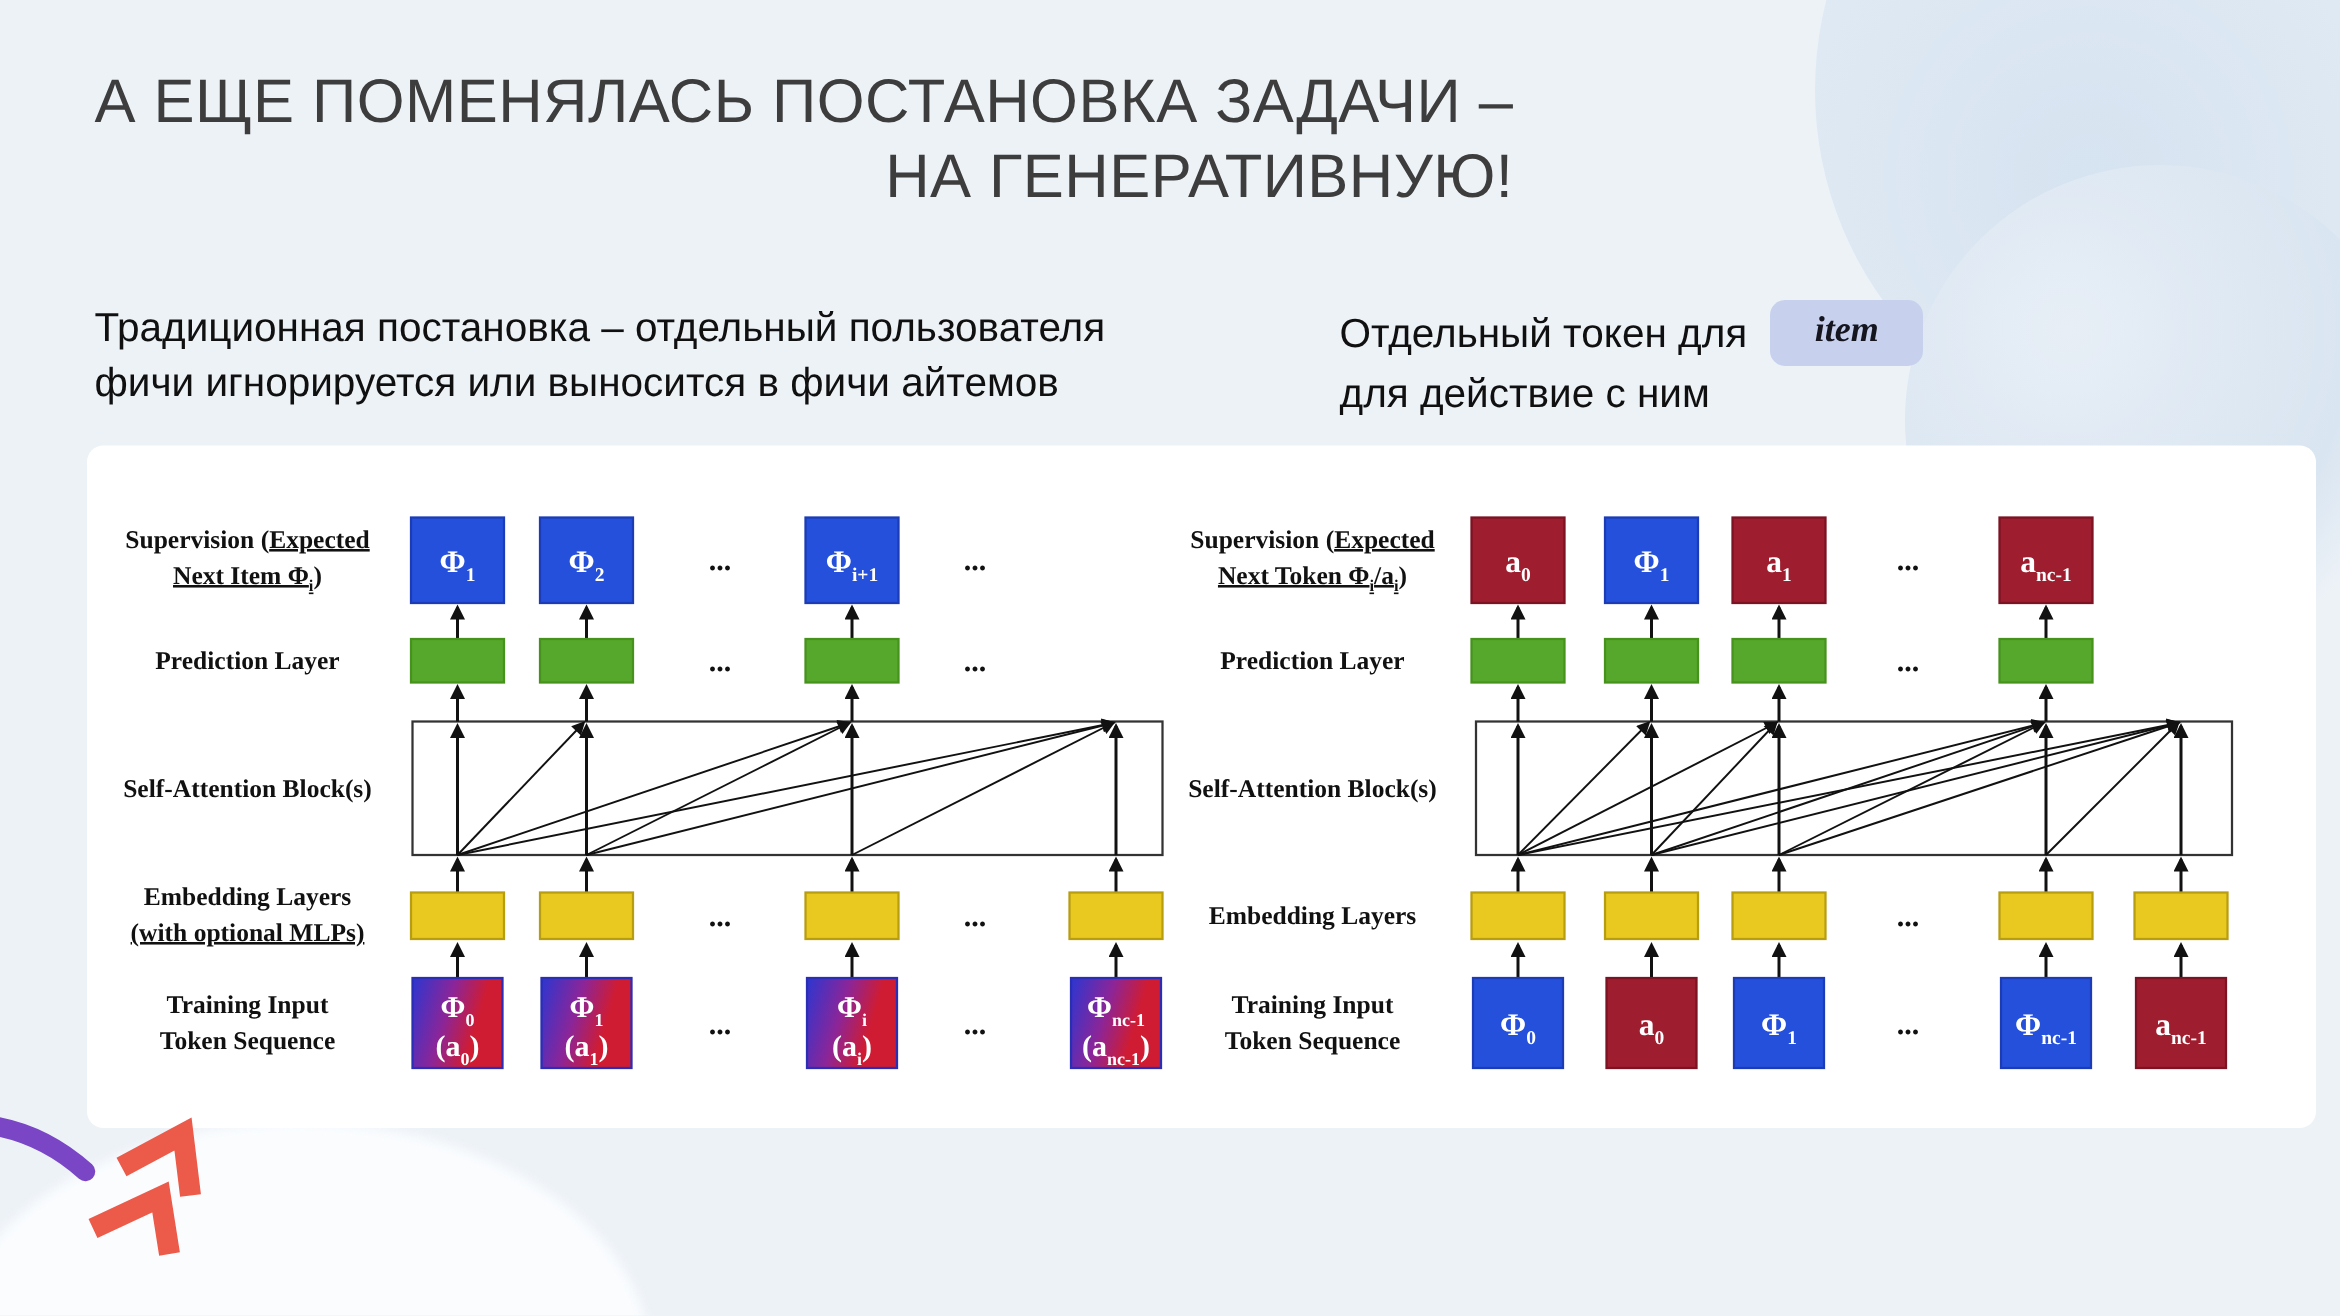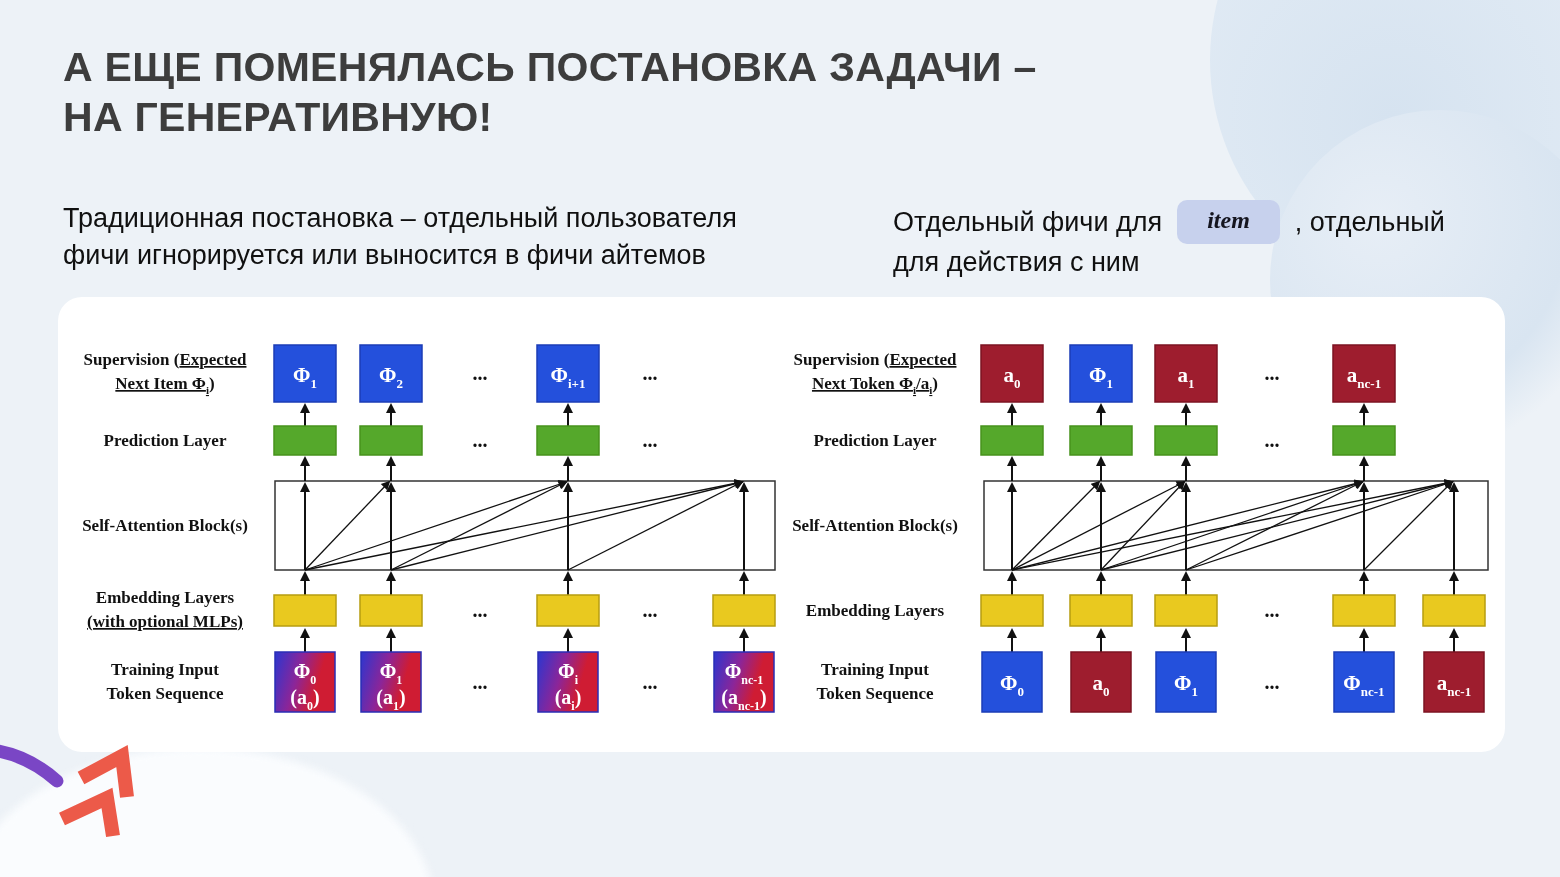--- a/index.html
+++ b/index.html
@@ -10,35 +10,35 @@
   }
   .blob{position:absolute;border-radius:50%;pointer-events:none;}
   .blob-tr1{right:-130px;top:-180px;width:480px;height:480px;
     background:radial-gradient(circle at 38% 62%, #d6e3f0 0%, #e0eaf4 55%, rgba(237,242,247,0) 74%);}
   .blob-tr2{right:-50px;top:110px;width:340px;height:340px;
     background:radial-gradient(circle at 32% 32%, #e7eef6 0%, #d9e5f1 58%, rgba(237,242,247,0) 76%);}
   .blob-bl{left:-36px;top:748px;width:470px;height:320px;background:#fafcfe;filter:blur(4px);}
   .title{
     position:absolute;left:63px;top:42px;
     font-size:41px;line-height:50px;letter-spacing:.3px;
-    color:var(--title-text,#3d3d3d);font-weight:700;
+    color:var(--title-text,#3d3d3d);font-weight:400;text-align:right;
   }
   .note{position:absolute;font-size:27px;line-height:37px;color:var(--body-text,#111);}
   .note-left{left:63px;top:200px;}
   .note-right{left:893px;top:200px;width:640px;}
   .note-right .line1{display:flex;align-items:center;}
   .item-badge{
     display:inline-block;background:var(--badge-bg,#c7d1ed);border-radius:10px;
     padding:2px 30px 5px 30px;margin:0 15px;
     font-family:"Liberation Serif", serif;font-style:italic;font-weight:bold;
     font-size:24px;color:var(--badge-text,#15151f);
   }
   .card{
     position:absolute;left:58px;top:297px;width:1447px;height:455px;
-    background:var(--card,#fff);border-radius:24px;
+    background:var(--card,#fff);border-radius:11px;padding-left:39px;
   }
   .card svg{position:absolute;left:0;top:0;}
   .decor-svg{position:absolute;left:0;top:726px;pointer-events:none;}
 </style>
 </head>
 <body>
 
 <div class="blob blob-tr1"></div>
 <div class="blob blob-tr2"></div>
 <div class="blob blob-bl"></div>
@@ -48,25 +48,24 @@
   <div>НА ГЕНЕРАТИВНУЮ!</div>
 </div>
 
 <div class="note note-left">
   <div>Традиционная постановка – отдельный пользователя</div>
   <div>фичи игнорируется или выносится в фичи айтемов</div>
 </div>
 
 <div class="note note-right">
   <div class="line1">
-    <span>Отдельный фичи для</span>
+    <span>Отдельный токен для</span>
     <span class="item-badge">item</span>
-    <span>, отдельный</span>
   </div>
-  <div>для действия с ним</div>
+  <div>для действие с ним</div>
 </div>
 
 <div class="card">
   <svg id="diagram-svg" width="1447" height="455" viewBox="0 0 1447 455">
       <defs>
         <marker id="ah" viewBox="0 0 10 10" markerUnits="userSpaceOnUse" markerWidth="11" markerHeight="10" refX="8" refY="5" orient="auto">
           <path d="M0,0 L10,5 L0,10 z" fill="#111"></path>
         </marker>
         <marker id="ah2" viewBox="0 0 10 10" markerUnits="userSpaceOnUse" markerWidth="10" markerHeight="9" refX="8" refY="5" orient="auto">
           <path d="M0,0 L10,5 L0,10 z" fill="#111"></path>

